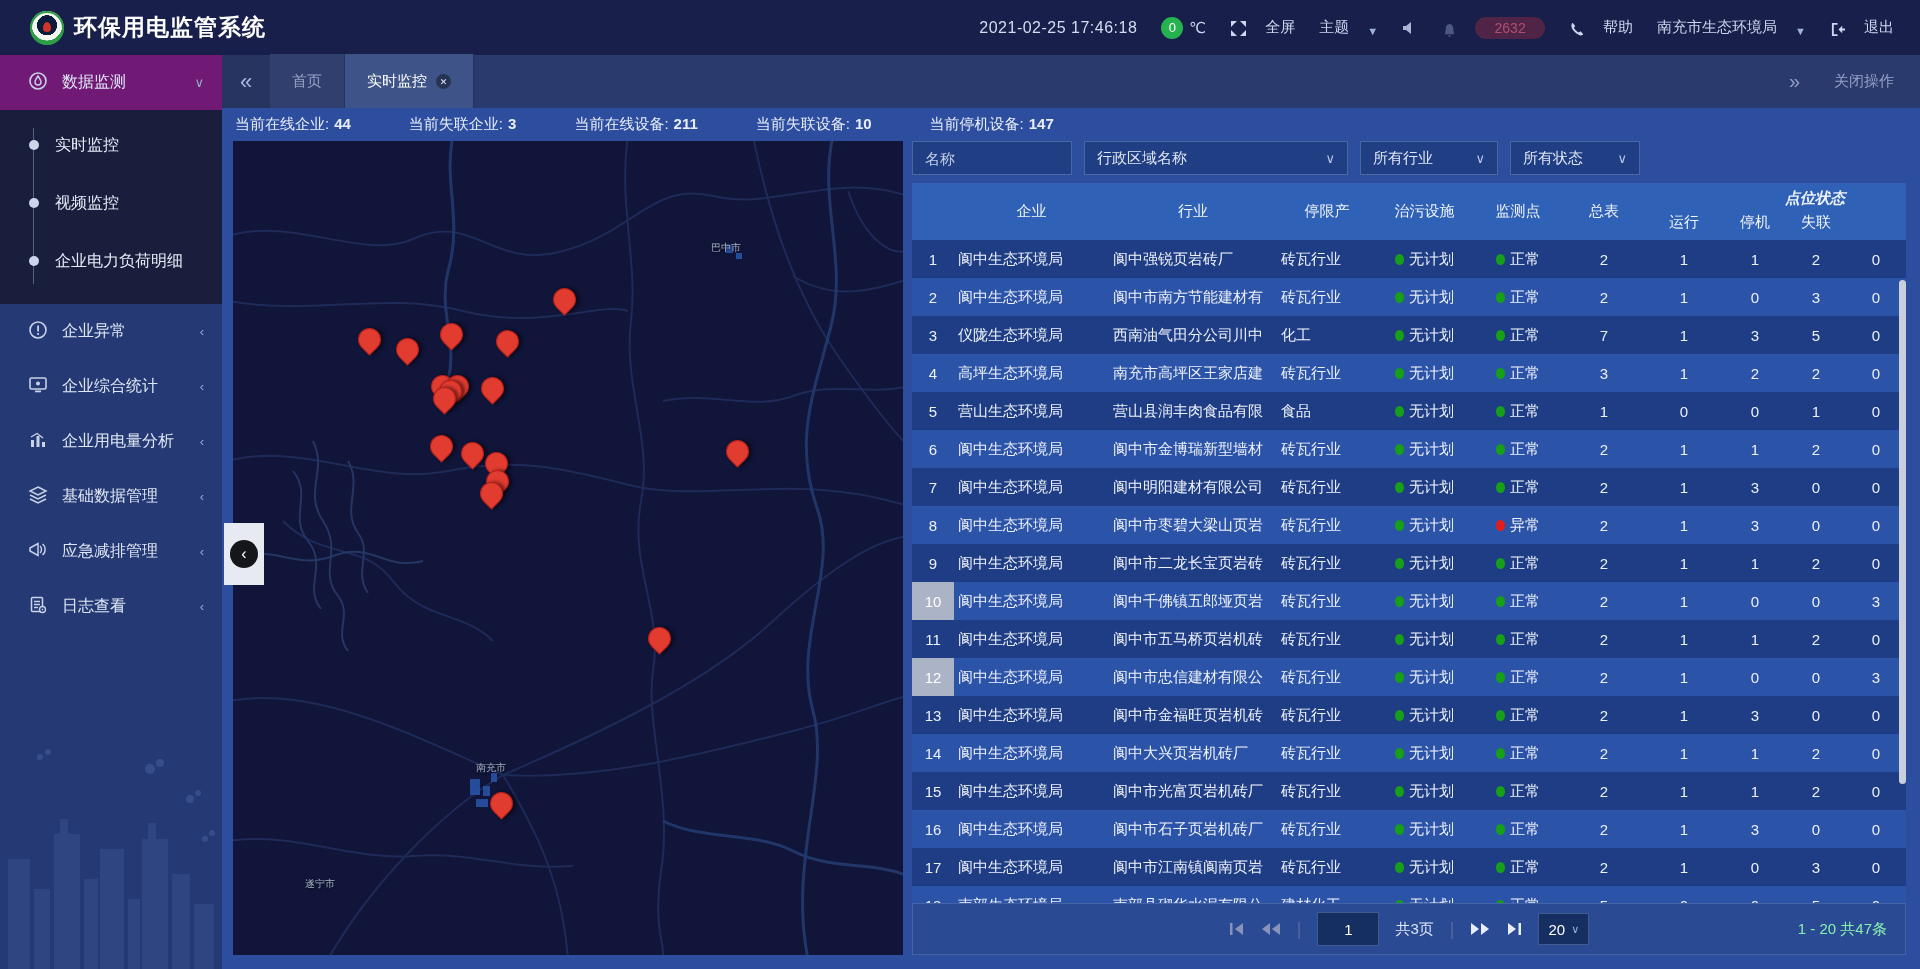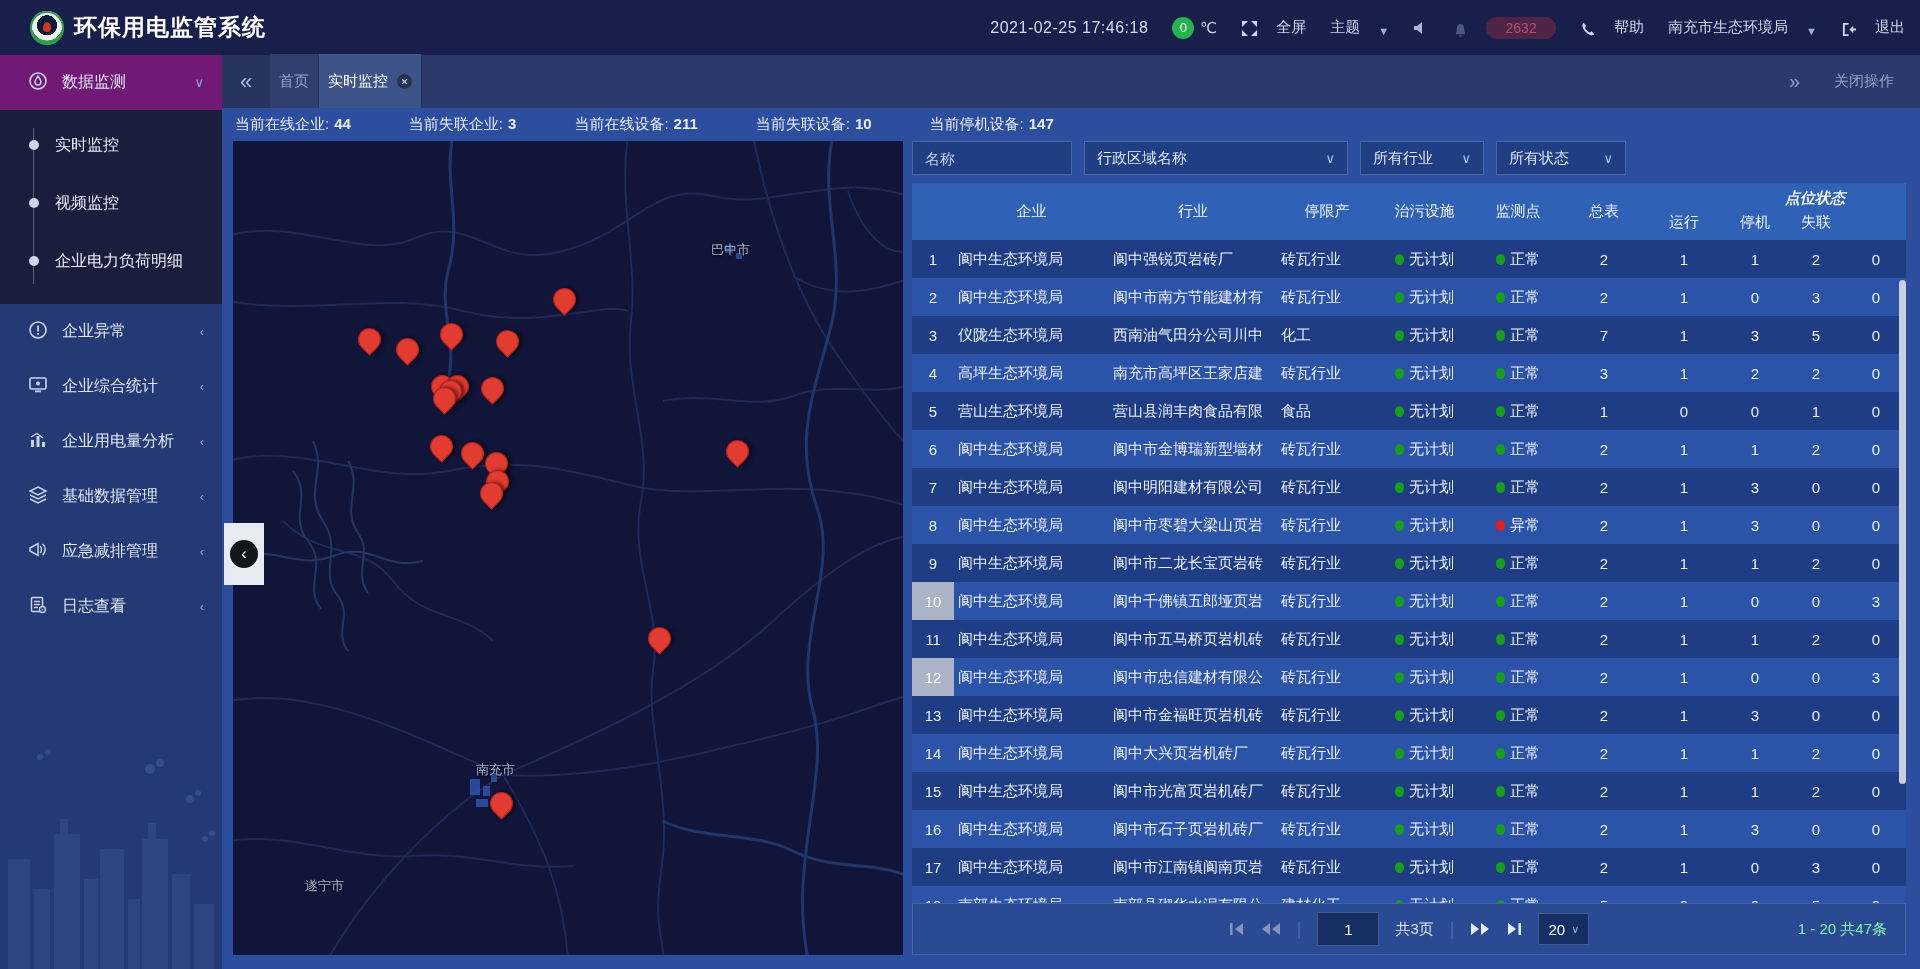--- a/index.html
+++ b/index.html
@@ -7,21 +7,21 @@
        -webkit-font-smoothing:antialiased;color:#eef2fb;}
   .app{width:1920px;height:969px;display:flex;flex-direction:column;}
 
   
   .topbar{height:55px;background:#171f4a;display:flex;align-items:center;flex:0 0 auto;}
   .brand{display:flex;align-items:center;gap:10px;padding-left:30px;width:420px;}
   .logo{width:34px;height:34px;border-radius:50%;background:radial-gradient(circle at 50% 42%,#0e1c3c 0 38%,#f3f7ef 39% 58%,#2e9e46 59% 100%);
         box-shadow:0 0 0 2px #2e9e46 inset;position:relative;}
   .logo:after{content:"";position:absolute;left:13px;top:11px;width:8px;height:10px;background:#d2342a;border-radius:50% 50% 50% 50%/60% 60% 40% 40%;}
   .app-title{font-size:23px;font-weight:bold;letter-spacing:1px;color:#fff;}
-  .top-right{margin-left:auto;display:flex;align-items:center;gap:24px;padding-right:15px;font-size:15px;color:#cdd7ef;}
+  .top-right{margin-left:auto;display:flex;align-items:center;gap:24px;padding-right:26px;font-size:15px;color:#cdd7ef;}
   .clock{font-size:16px;color:#d4ddf2;letter-spacing:.5px;}
   .temp{display:flex;align-items:center;gap:6px;}
   .temp-badge{width:22px;height:22px;border-radius:50%;background:#26b24e;color:#fff;font-size:13px;display:flex;align-items:center;justify-content:center;}
   .tb-item{display:flex;align-items:flex-end;gap:18px;cursor:pointer;white-space:nowrap;}
   .tb-item svg{display:block;}
   .caret{font-size:11px;color:#9fb0d8;}
   .badge-pill{min-width:54px;height:22px;border-radius:11px;background:#632646;color:#e0607e;font-size:14px;
               display:flex;align-items:center;justify-content:center;padding:0 8px;}
   .dim{opacity:.75;}
 
@@ -38,36 +38,36 @@
   .sub{padding:6px 0 14px 0;position:relative;}
   .sub:before{content:"";position:absolute;left:33px;top:18px;bottom:20px;width:1px;background:#8c97bb;opacity:.55;}
   .sub-row{height:58px;display:flex;align-items:center;gap:16px;padding-left:28px;font-size:16px;color:#e6ebf7;cursor:pointer;position:relative;}
   .sub-row .bdot{width:10px;height:10px;border-radius:50%;background:#cdd5ea;flex:0 0 auto;margin-left:1px;}
   .skyline{position:absolute;left:0;bottom:0;width:222px;height:230px;pointer-events:none;opacity:.5;}
 
   
   .content{flex:1;display:flex;flex-direction:column;min-width:0;}
   .tabbar{height:53px;background:#2b3a6c;display:flex;align-items:center;flex:0 0 auto;}
   .tab-arrow{width:48px;height:53px;display:flex;align-items:center;justify-content:center;color:#aab9dd;font-size:22px;cursor:pointer;background:#27345f;}
-  .tab{height:56px;display:flex;align-items:center;gap:9px;padding:0 9px;font-size:15px;color:#97a3c4;background:#303f6e;cursor:pointer;border-right:1px solid #26345f;}
+  .tab{height:56px;display:flex;align-items:center;gap:9px;padding:0 22px;font-size:15px;color:#97a3c4;background:#303f6e;cursor:pointer;border-right:1px solid #26345f;}
   .tab.active{background:#3e5387;color:#fff;}
   .tab-close{width:15px;height:15px;border-radius:50%;background:rgba(0,0,0,.38);color:#e6ebf7;font-size:9px;display:flex;align-items:center;justify-content:center;}
   .tabbar-right{margin-left:auto;display:flex;align-items:center;gap:34px;padding-right:26px;color:#93a1c6;font-size:15px;}
   .dbl-arrow{font-size:20px;cursor:pointer;}
 
   
   .workspace{flex:1;background:#2d4d9f;padding:0 14px 14px 11px;display:flex;flex-direction:column;min-height:0;}
   .statsbar{height:33px;display:flex;align-items:center;gap:58px;font-size:15px;color:#e8eef9;flex:0 0 auto;padding-left:2px;}
   .stat b{font-weight:bold;margin-left:5px;}
   .panels{flex:1;display:flex;gap:9px;min-height:0;}
 
   
   .map{width:670px;flex:0 0 auto;background:#101539;position:relative;overflow:visible;}
   .map svg.roads{position:absolute;left:0;top:0;}
-  .city-label{position:absolute;color:#a9b3cb;font-size:13px;text-shadow:0 1px 2px rgba(0,0,0,.8);white-space:nowrap;}
+  .city-label{position:absolute;color:#a9b3cb;font-size:10px;text-shadow:0 1px 2px rgba(0,0,0,.8);white-space:nowrap;}
   .pin{position:absolute;width:21px;height:21px;background:#e23b30;border:1px solid #b3201a;border-radius:50% 50% 50% 0;
        transform:rotate(-45deg);box-shadow:2px 2px 4px rgba(0,0,0,.55);}
   .map-handle{position:absolute;left:-9px;top:382px;width:40px;height:62px;background:#e7eaf1;display:flex;align-items:center;justify-content:center;z-index:5;cursor:pointer;}
   .map-handle .hc{width:28px;height:28px;border-radius:50%;background:#15161a;color:#fff;font-size:16px;display:flex;align-items:center;justify-content:center;}
 
   
   .rpanel{flex:1;display:flex;flex-direction:column;min-width:0;}
   .filters{height:34px;display:flex;gap:12px;flex:0 0 auto;margin-bottom:8px;}
   .fctl{height:34px;background:#203e83;border:1px solid rgba(110,135,190,.55);color:#dfe6f5;font-size:15px;
         display:flex;align-items:center;justify-content:space-between;padding:0 12px;box-sizing:border-box;}
@@ -378,21 +378,21 @@
             </div>
           </div>
 
           <div class="rpanel">
             <div class="filters">
               <input class="fctl" style="width: 160px;" placeholder="名称">
               <div class="fctl" style="width:264px">
                 <span>行政区域名称</span>
                   <span class="caret">∨</span>
               </div>
-              <div class="fctl" style="width:124px">
+              <div class="fctl" style="width:138px">
                 <span>所有行业</span>
                   <span class="caret">∨</span>
               </div>
               <div class="fctl" style="width:130px">
                 <span>所有状态</span>
                   <span class="caret">∨</span>
               </div>
             </div>
 
             <div class="tgrid thead" id="thead">

